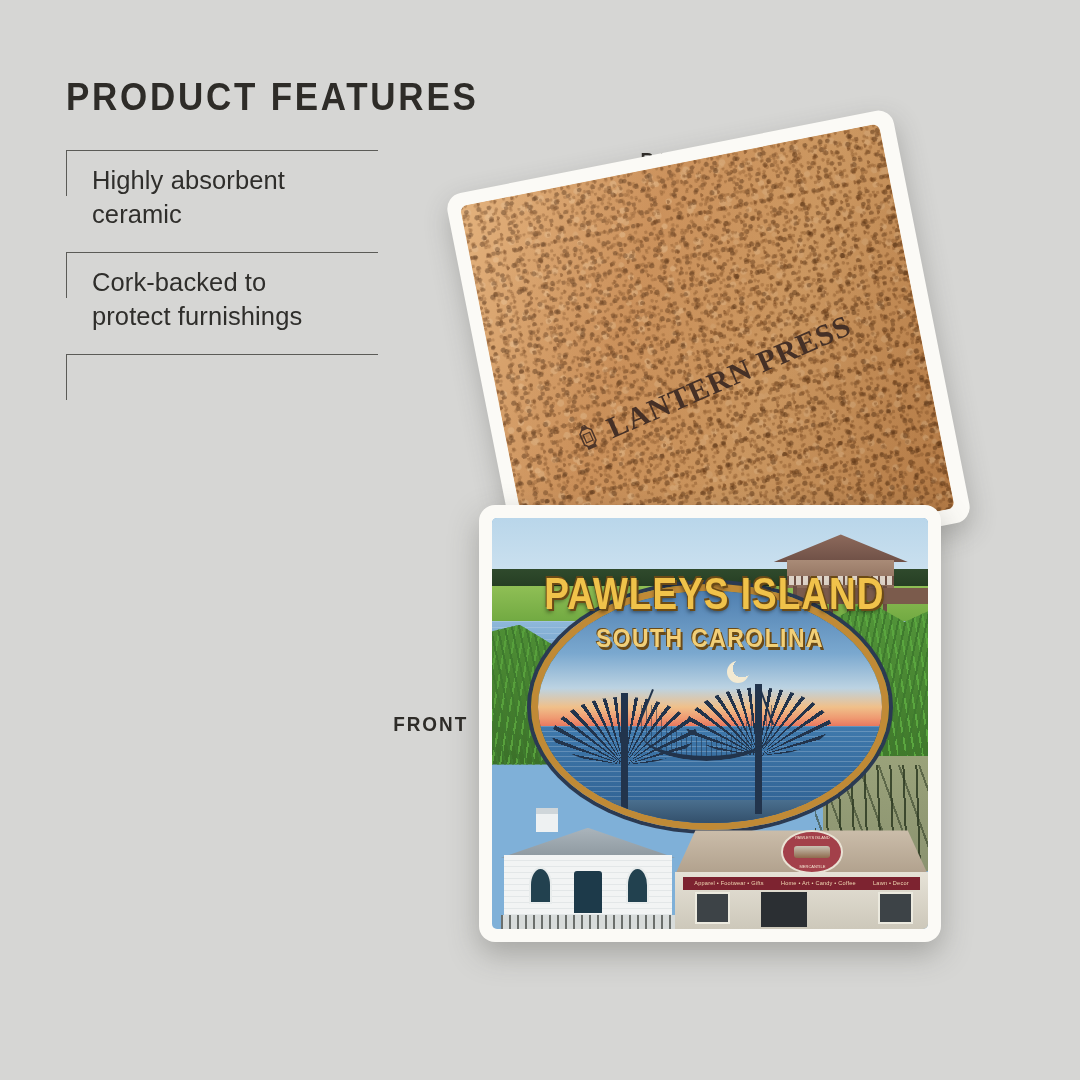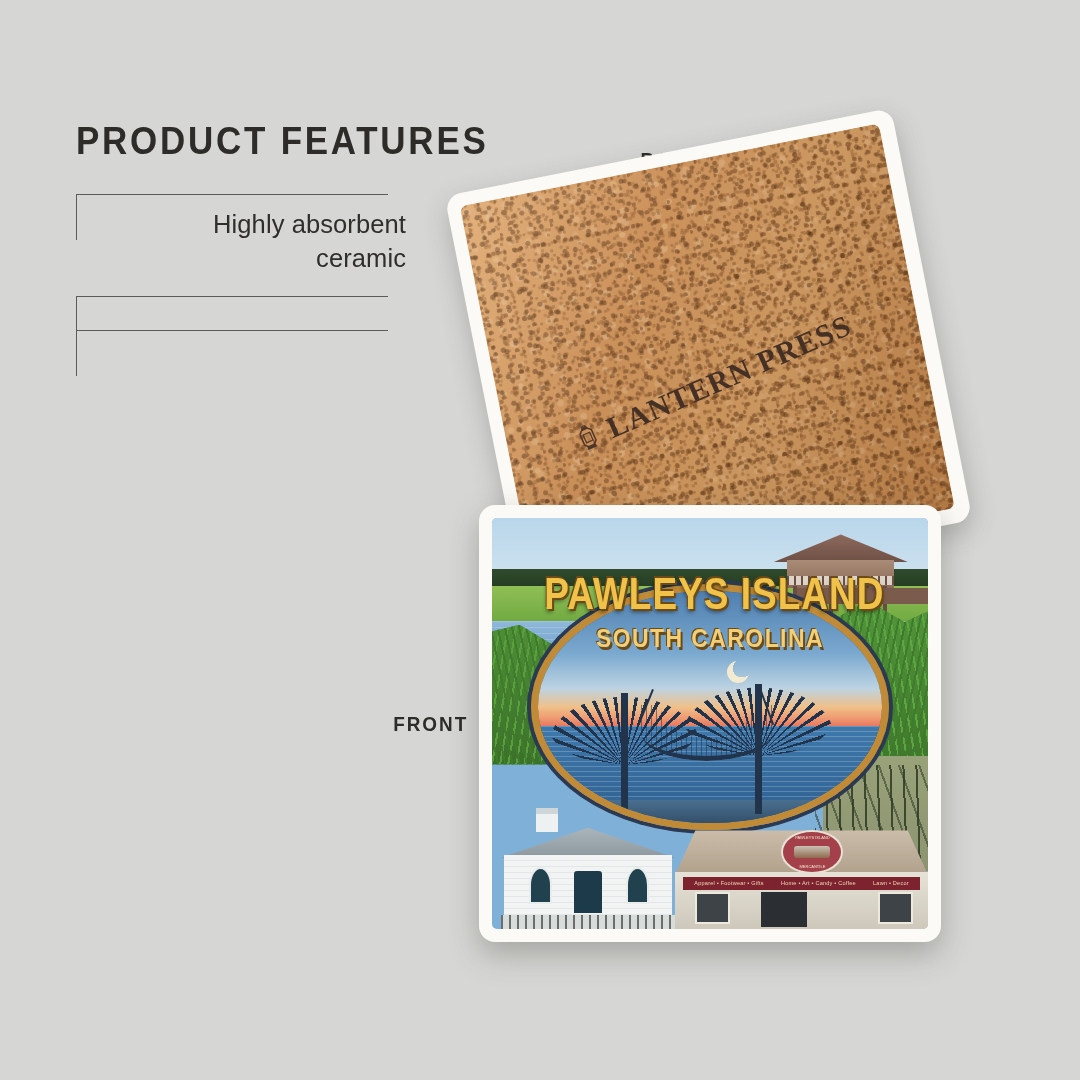--- a/index.html
+++ b/index.html
@@ -5,38 +5,38 @@
   html,body{margin:0;padding:0;}
   body{
     width:1080px;height:1080px;
     background:#d6d6d4;
     font-family:"Liberation Sans",sans-serif;
     overflow:hidden;position:relative;
   }
   #stage{position:absolute;inset:0;}
 
   
-  .features{position:absolute;left:76px;top:78px;width:330px;margin-top:44px;}
+  .features{position:absolute;left:66px;top:78px;width:330px;}
   .features-title{
     font-family:"Liberation Sans",sans-serif;
     font-weight:700;font-size:38px;letter-spacing:3.0px;
     color:#2e2c28;transform:scaleX(.92);transform-origin:left center;
     white-space:nowrap;line-height:1;
   }
   .feature-list{margin-top:34px;}
   .feature-item{position:relative;padding:14px 0 20px 26px;}
   .feature-item .rule-top{
     position:absolute;left:0;top:0;width:312px;height:1px;background:#5b5b57;
   }
   .feature-item .rule-left{
     position:absolute;left:0;top:0;width:1px;height:46px;background:#5b5b57;
   }
   .feature-text{
     font-size:25.5px;line-height:1.33;color:#2f2e2b;
-    letter-spacing:.1px;white-space:pre-line;text-align:right;
+    letter-spacing:.1px;white-space:pre-line;
   }
 
   
   .side-label{
     position:absolute;font-weight:700;font-size:21px;letter-spacing:2.2px;
     color:#2e2c28;transform:scaleX(.9);white-space:nowrap;
   }
   #label-back{left:637px;top:148px;}
   #label-front{left:389px;top:712px;}
 
@@ -251,20 +251,22 @@
     <div class="feature-list">
       <div class="feature-item">
         <div class="rule-top"></div>
         <div class="rule-left"></div>
         <div class="feature-text">Highly absorbent
 ceramic</div>
       </div>
       <div class="feature-item">
         <div class="rule-top"></div>
         <div class="rule-left"></div>
+        <div class="feature-text">Cork-backed to
+protect furnishings</div>
       </div>
       <div class="feature-item">
         <div class="rule-top"></div>
         <div class="rule-left"></div>
       </div>
     </div>
   </div>
 
   <div class="side-label" id="label-back">BACK</div>
   <div class="side-label" id="label-front">FRONT</div>

